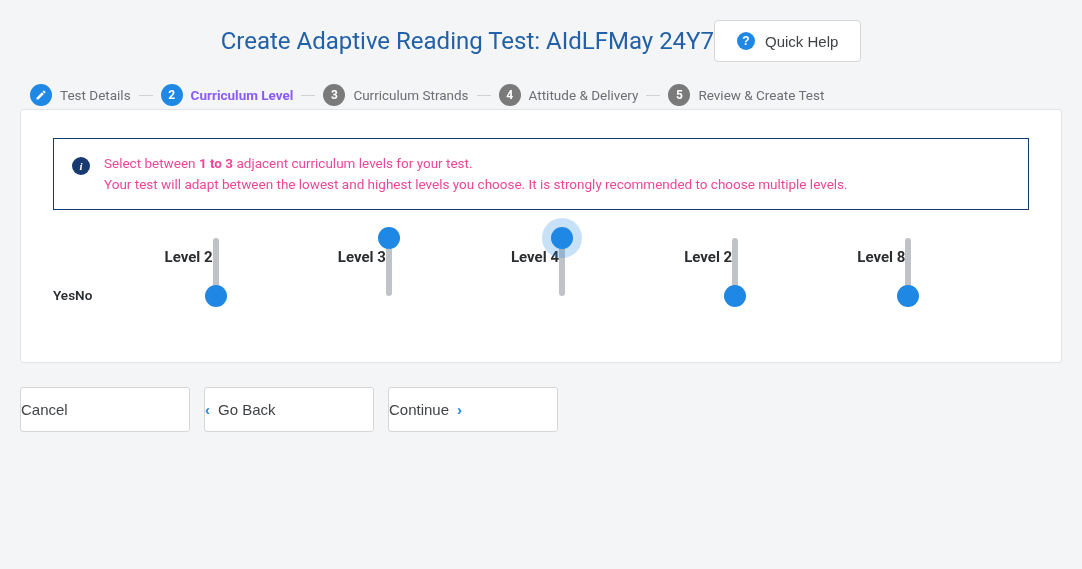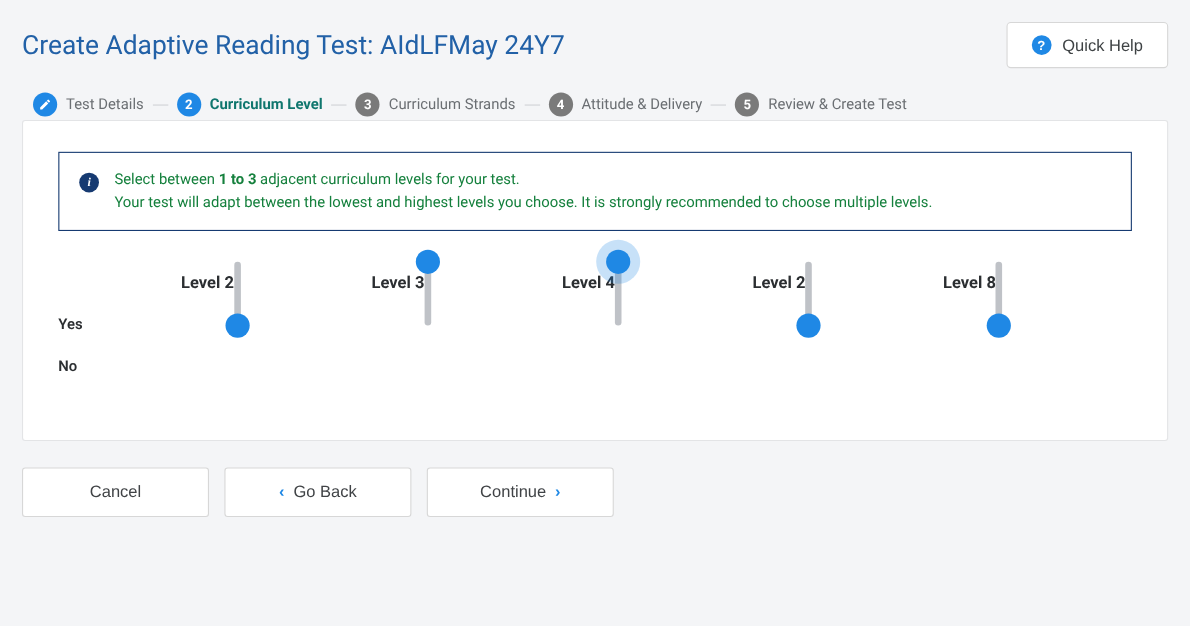--- a/index.html
+++ b/index.html
@@ -9,21 +9,21 @@
     }
     body {
       font-family: -apple-system, BlinkMacSystemFont, "Segoe UI", Roboto, Arial, sans-serif;
       background: #f4f5f7;
       width: 1082px;
       height: 569px;
       padding: 20px;
     }
     .header-row {
       display: flex;
-      justify-content: space-between;
+      justify-content: center;
       align-items: center;
       margin-bottom: 22px;
     }
     .page-title {
       color: #2261a7;
       font-size: 24px;
       font-weight: 400;
     }
     .quick-help-btn {
       display: flex;
@@ -85,21 +85,21 @@
       width: 12px;
       height: 12px;
       fill: #fff;
     }
     .step-label {
       font-size: 13.5px;
       color: #6b6f73;
     }
     .step-label.active {
       font-weight: 700;
-      color: #0f766e;
+      color: #8b5cf6;
     }
     .step-sep {
       width: 14px;
       height: 1px;
       background: #cfd2d6;
     }
     .panel {
       background: #fff;
       border: 1px solid #e3e4e6;
       border-radius: 3px;
@@ -126,34 +126,34 @@
       font-family: Georgia, serif;
       display: flex;
       align-items: center;
       justify-content: center;
       flex-shrink: 0;
       margin-top: 4px;
     }
     .info-text {
       font-size: 13.5px;
       line-height: 1.55;
-      color: #15803d;
+      color: #ec4899;
     }
     .info-text .line1 b {
       font-weight: 700;
     }
     .levels-area {
       display: flex;
       align-items: flex-start;
       gap: 0;
     }
     .yesno-col {
       width: 110px;
       display: flex;
-      flex-direction: column;
+      flex-direction: row;
       padding-top: 38px;
     }
     .yn-label {
       font-size: 13.5px;
       font-weight: 600;
       color: #2b2e31;
       height: 38px;
       display: flex;
       align-items: center;
     }
@@ -212,21 +212,21 @@
     .btn {
       background: #fff;
       border: 1px solid #d7d7d7;
       border-radius: 3px;
       padding: 13px 0;
       width: 170px;
       font-size: 15px;
       color: #404346;
       display: flex;
       align-items: center;
-      justify-content: center;
+      justify-content: flex-start;
       gap: 8px;
       cursor: pointer;
     }
     .btn .chev {
       color: #1f88e5;
       font-weight: 600;
     }
   </style>
 </head>
 <body>

